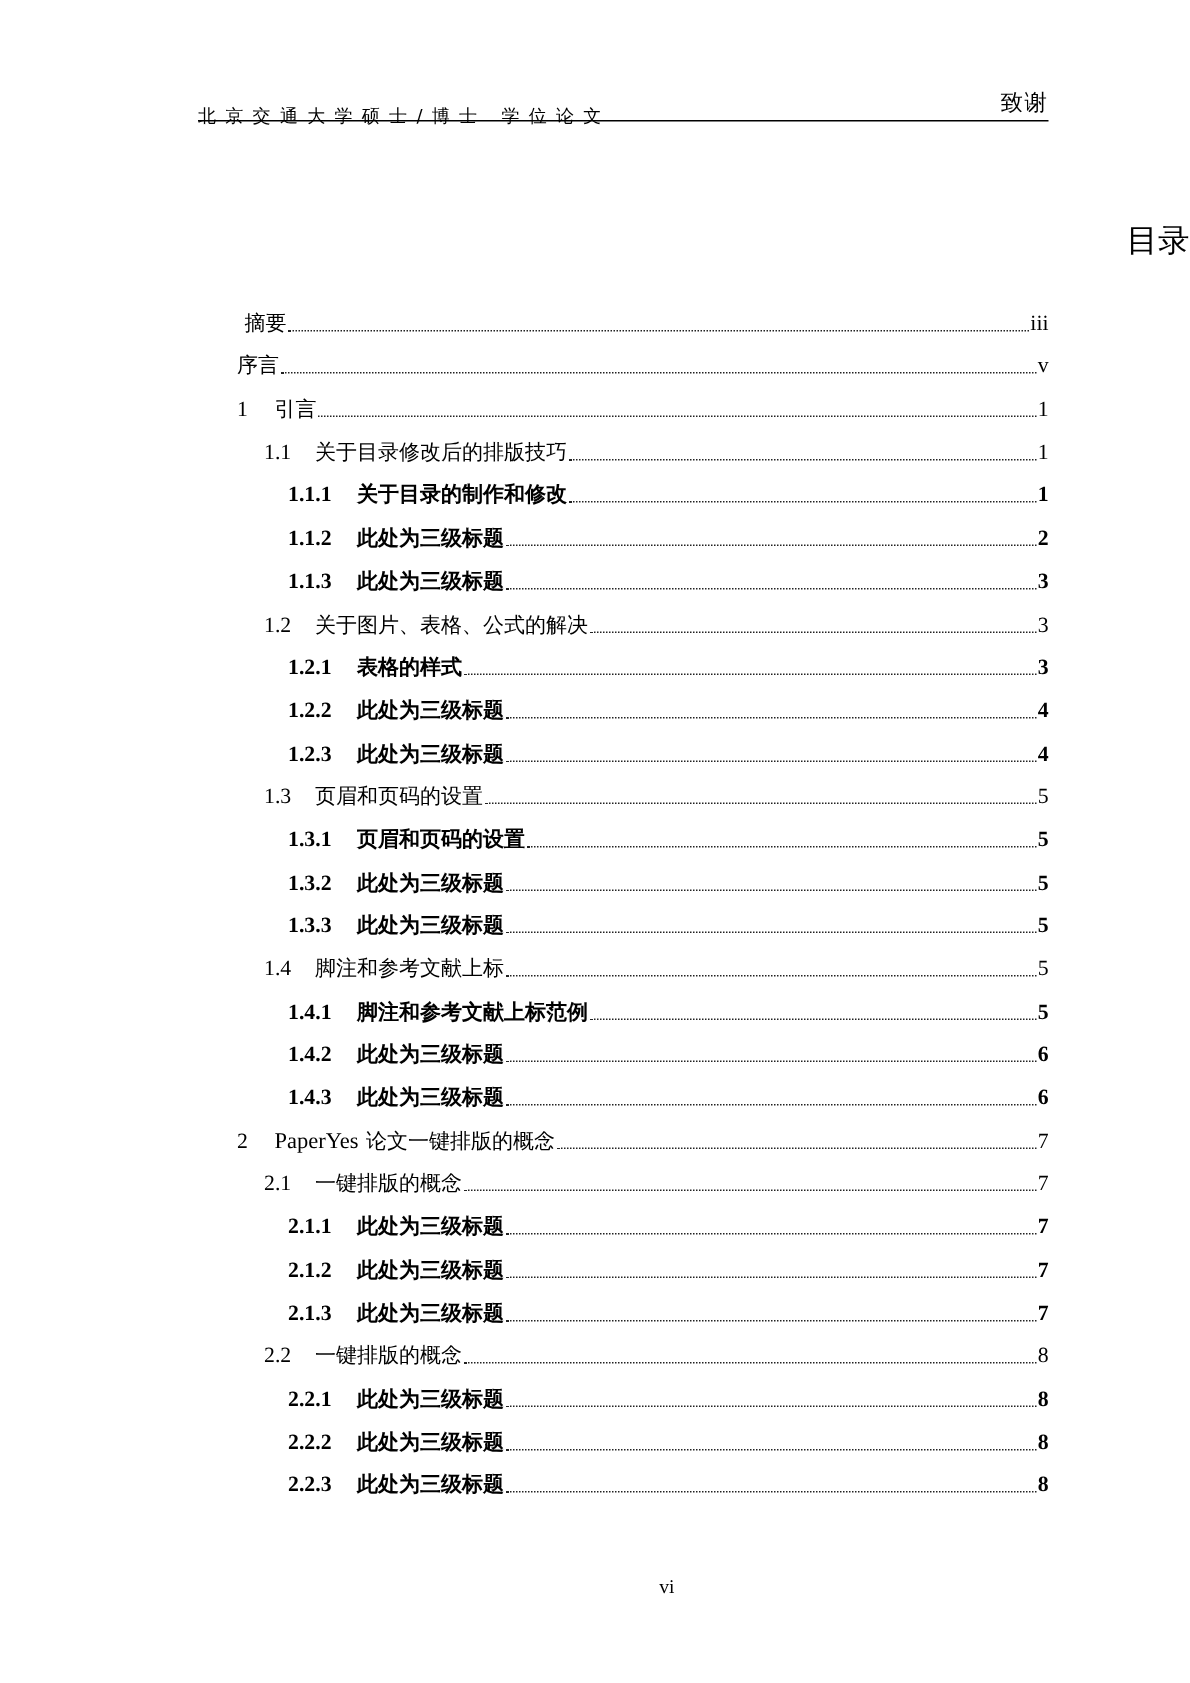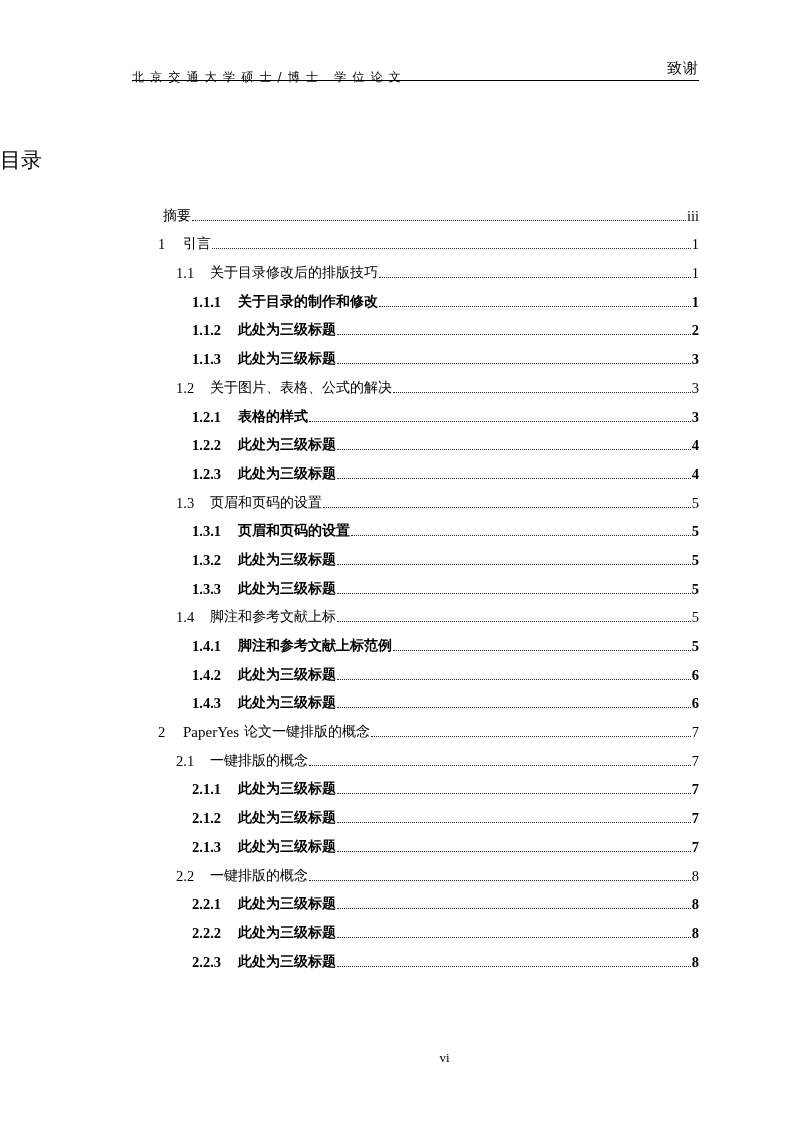--- a/index.html
+++ b/index.html
@@ -4,21 +4,21 @@
 <style>
   html, body { margin: 0; padding: 0; background: #ffffff; }
   body { width: 793px; height: 1122px; position: relative; overflow: hidden;
          font-family: "DejaVu Sans", "Liberation Sans", sans-serif; color: #000; }
   .header { position: absolute; left: 132px; top: 58px; width: 567px; height: 22px;
             border-bottom: 1.3px solid #000; }
   .header-left { position: absolute; left: 0; top: 1px; font-size: 12px; letter-spacing: 6.2px;
                  font-family: "DejaVu Sans", sans-serif; white-space: nowrap; margin-top: 10px; }
   .header-right { position: absolute; right: 0; top: 1px; font-size: 15px; letter-spacing: 1px;
                   font-family: "DejaVu Sans", sans-serif; }
-  .title { position: absolute; left: 0; width: 793px; top: 146px; text-align: left;
+  .title { position: absolute; left: 0; width: 793px; top: 146px; text-align: right;
            font-size: 21px; font-family: "DejaVu Sans", sans-serif; }
   .toc { position: absolute; left: 158px; top: 196px; width: 541px; }
   .toc-row { position: relative; height: 28.7px; display: flex; align-items: flex-end;
              font-size: 14.2px; white-space: nowrap; }
   .toc-row .num { font-family: "Liberation Serif", serif; font-size: 14.5px; }
   .toc-row .text { font-family: "DejaVu Sans", sans-serif; font-size: 14px; text-align: right; }
   .toc-row .text.serif { font-family: "Liberation Serif", serif; font-size: 15px; }
   .toc-row .leader { flex: 1; margin: 0 1px 4px 1px; border-bottom: 1.2px dotted #222; height: 1px; }
   .toc-row .page { font-family: "Liberation Serif", serif; font-size: 14.5px; text-align: center; }
   .lvl0 { padding-left: 0; }
@@ -41,20 +41,25 @@
 
 <div class="title">目录</div>
 
 <div class="toc" id="toc">
     <div class="toc-row lvl0 indent">
       <span class="text">摘要</span>
       <span class="leader"></span>
       <span class="page">iii</span>
     </div>
     <div class="toc-row lvl0">
+      <span class="text">序言</span>
+      <span class="leader"></span>
+      <span class="page">v</span>
+    </div>
+    <div class="toc-row lvl0">
       <span class="num">1</span>
       <span class="text">引言</span>
       <span class="leader"></span>
       <span class="page">1</span>
     </div>
     <div class="toc-row lvl1">
       <span class="num">1.1</span>
       <span class="text">关于目录修改后的排版技巧</span>
       <span class="leader"></span>
       <span class="page">1</span>

